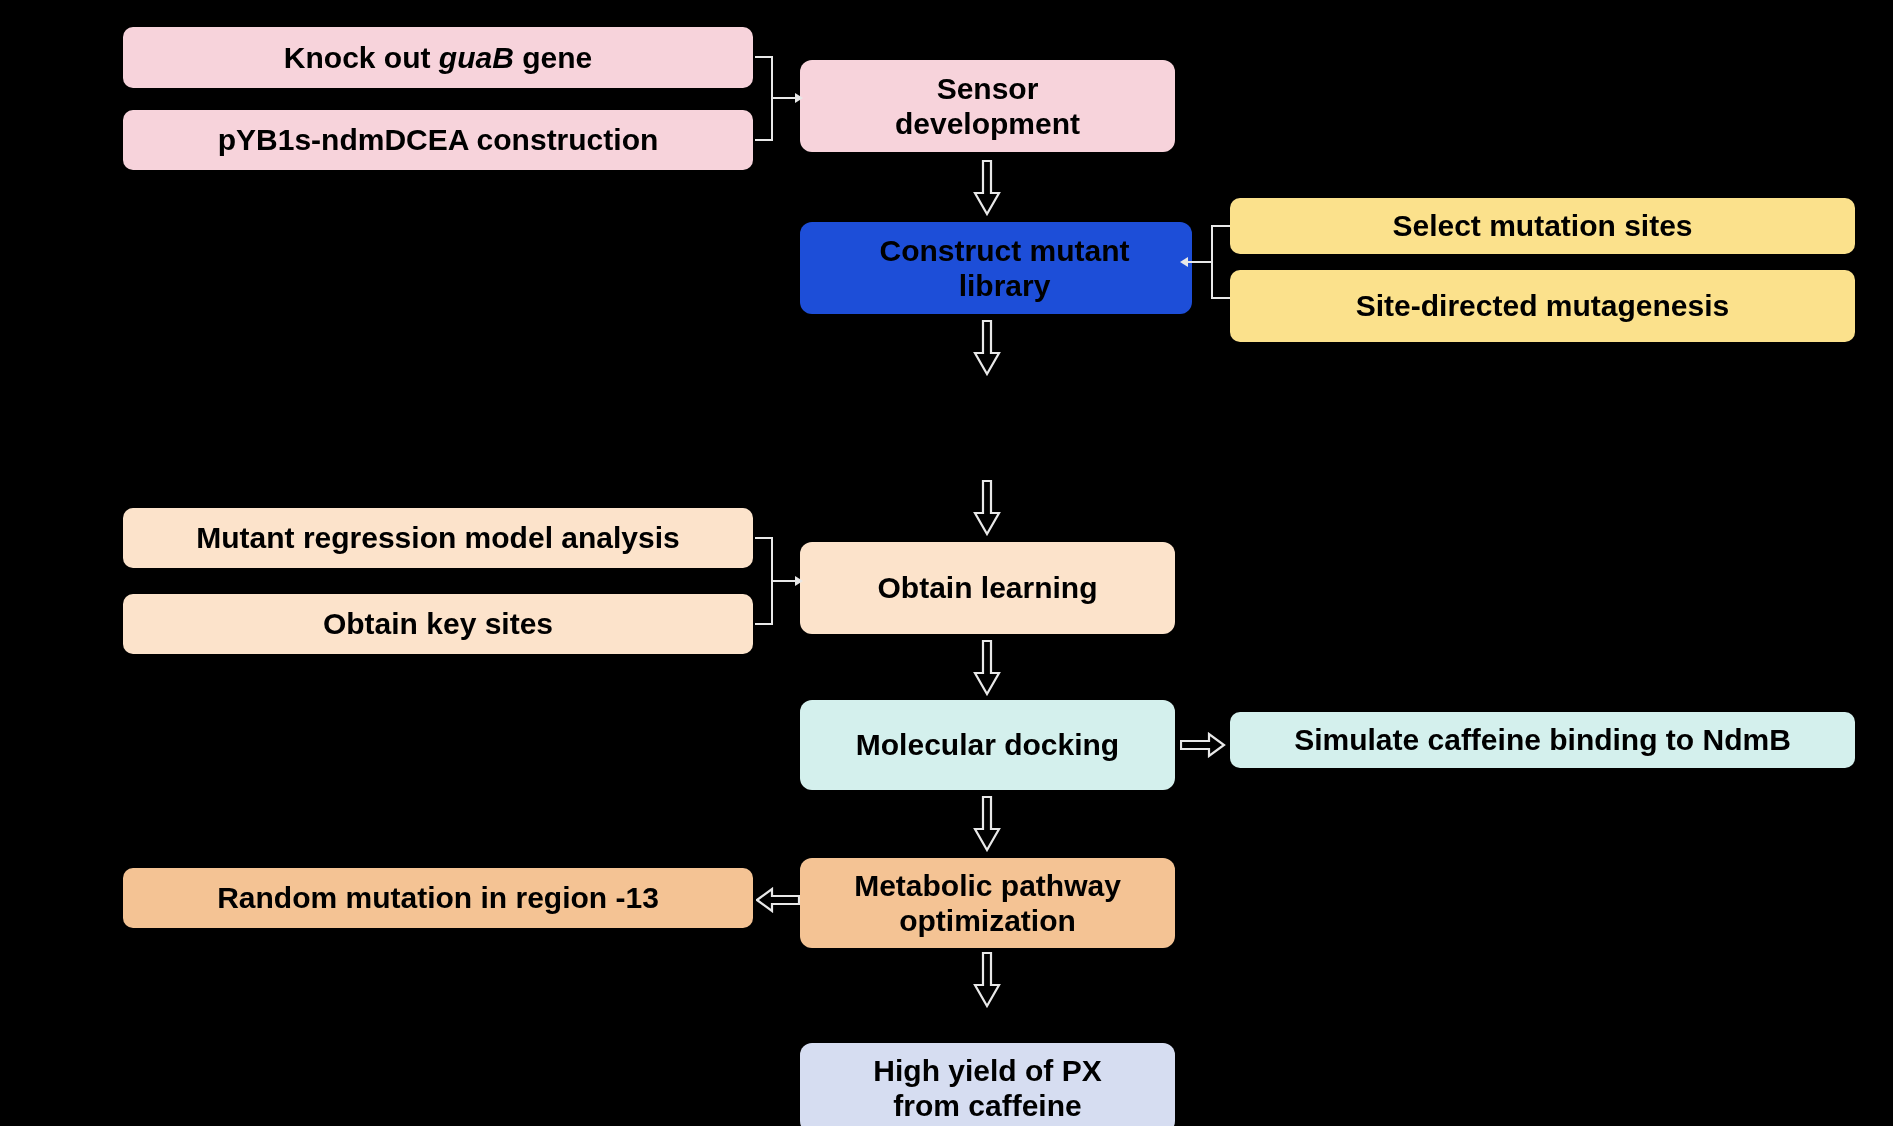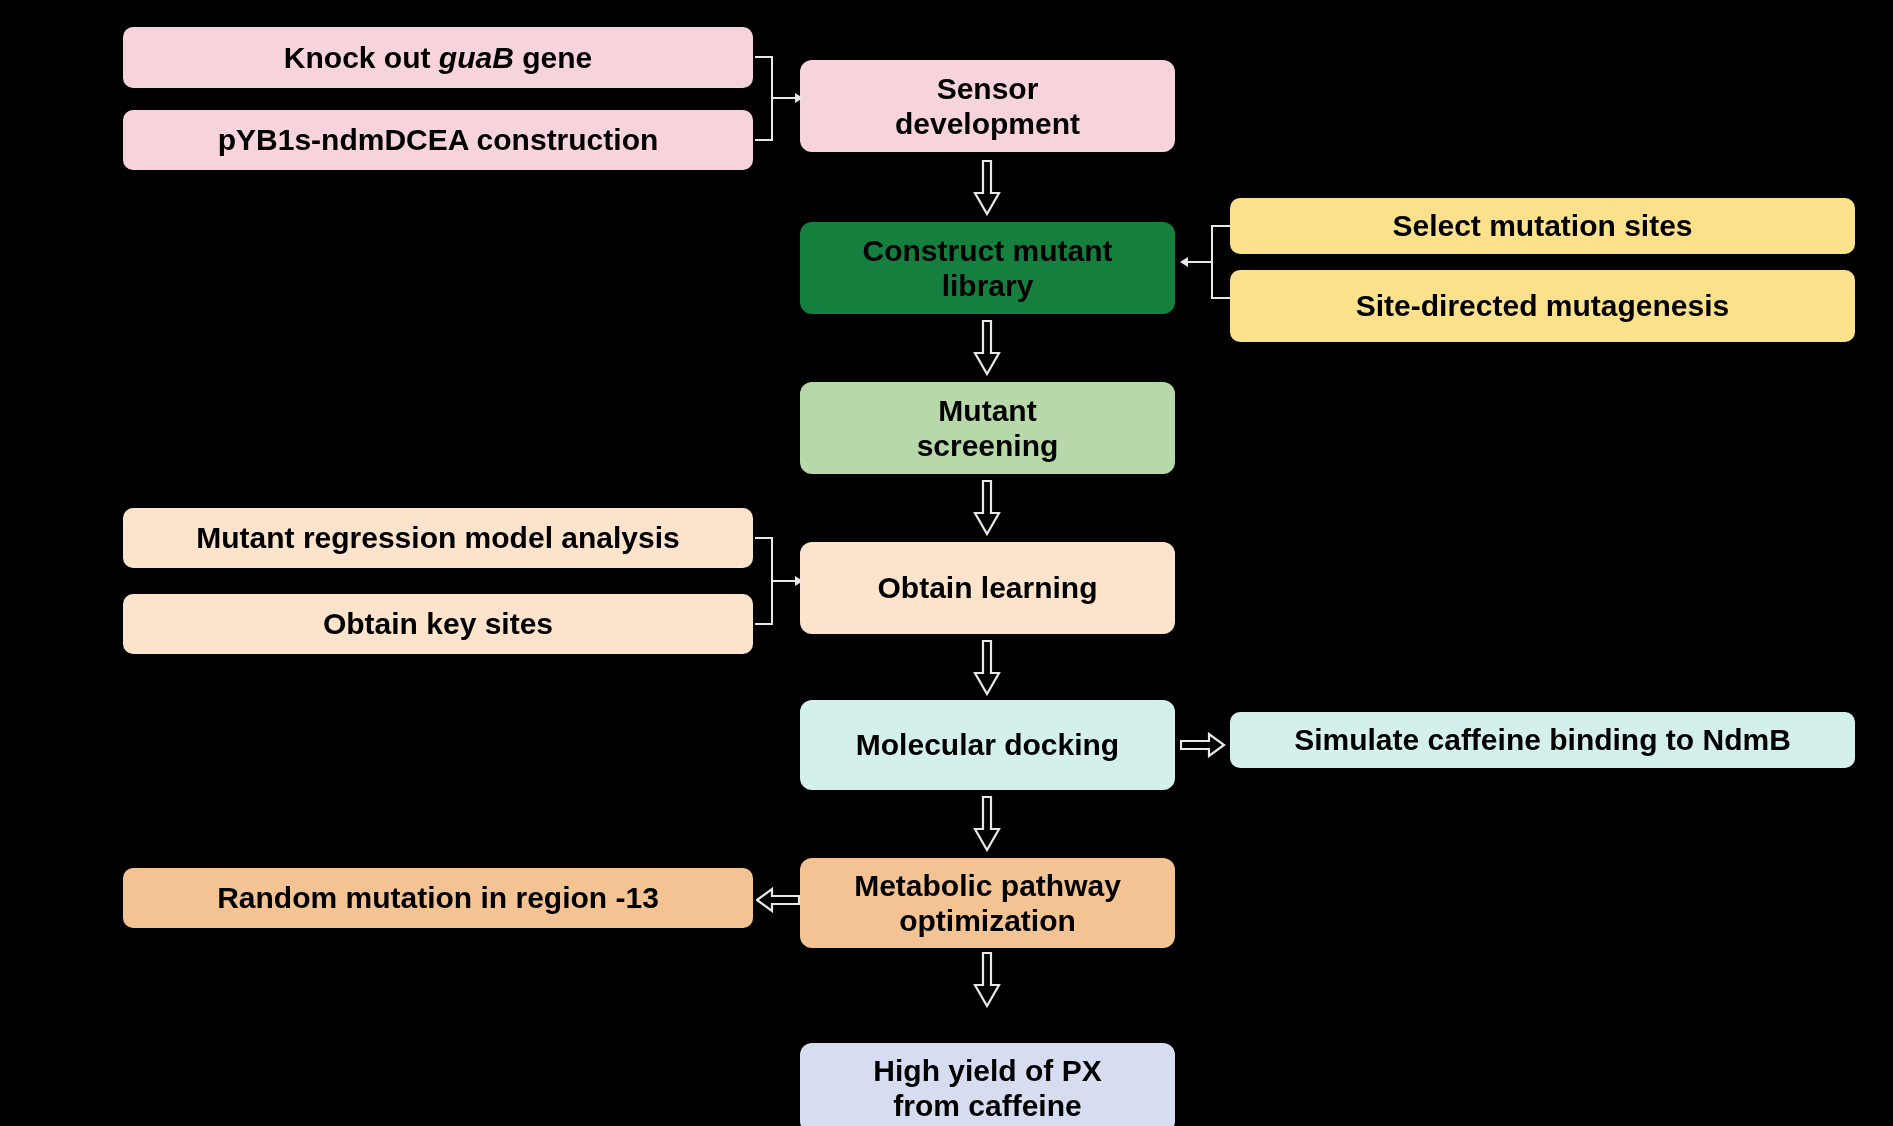--- a/index.html
+++ b/index.html
@@ -89,27 +89,23 @@
     <span class="label">Obtain key sites</span>
   </div>
   <div class="node side" id="random" style="background-color: rgb(244, 195, 148);">
     <span class="label">Random mutation in region -13</span>
   </div>
 
   <div class="node" id="sensor" style="background-color: rgb(247, 211, 219);">
     <span class="label">Sensor
 development</span>
   </div>
-  <div class="node" id="construct" style="background-color: #15803d;">
+  <div class="node" id="construct" style="background-color: #1d4ed8; padding-left: 17px;">
     <span class="label">Construct mutant
 library</span>
-  </div>
-  <div class="node" id="screening" style="background-color: rgb(183, 217, 169);">
-    <span class="label">Mutant
-screening</span>
   </div>
   <div class="node" id="ml" style="background-color: rgb(252, 227, 203);">
     <span class="label">Obtain learning</span>
   </div>
   <div class="node" id="docking" style="background-color: rgb(212, 240, 237);">
     <span class="label">Molecular docking</span>
   </div>
   <div class="node" id="metabolic" style="background-color: rgb(244, 195, 148);">
     <span class="label">Metabolic pathway
 optimization</span>

